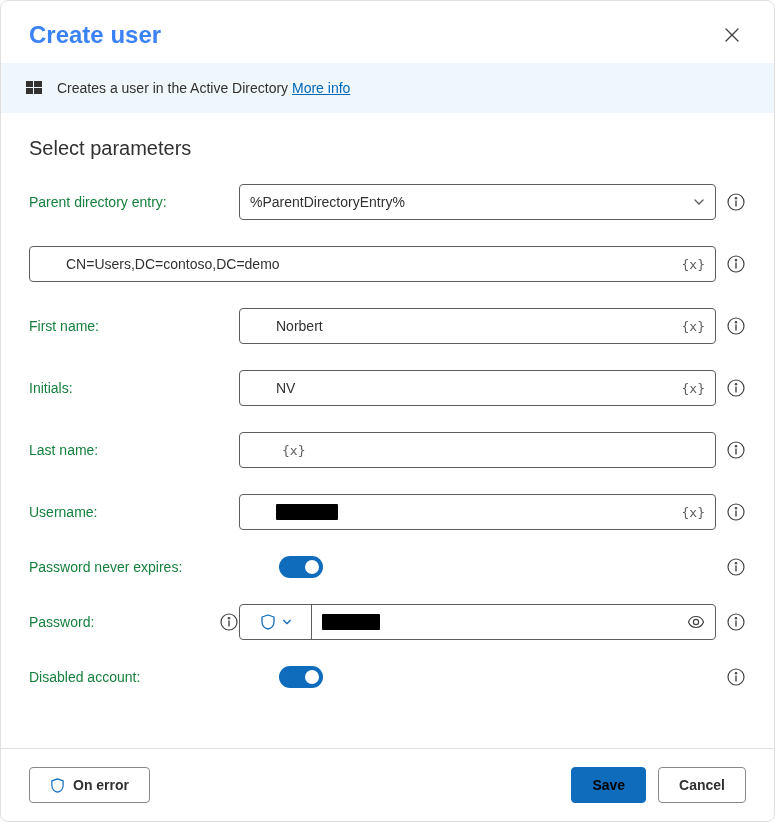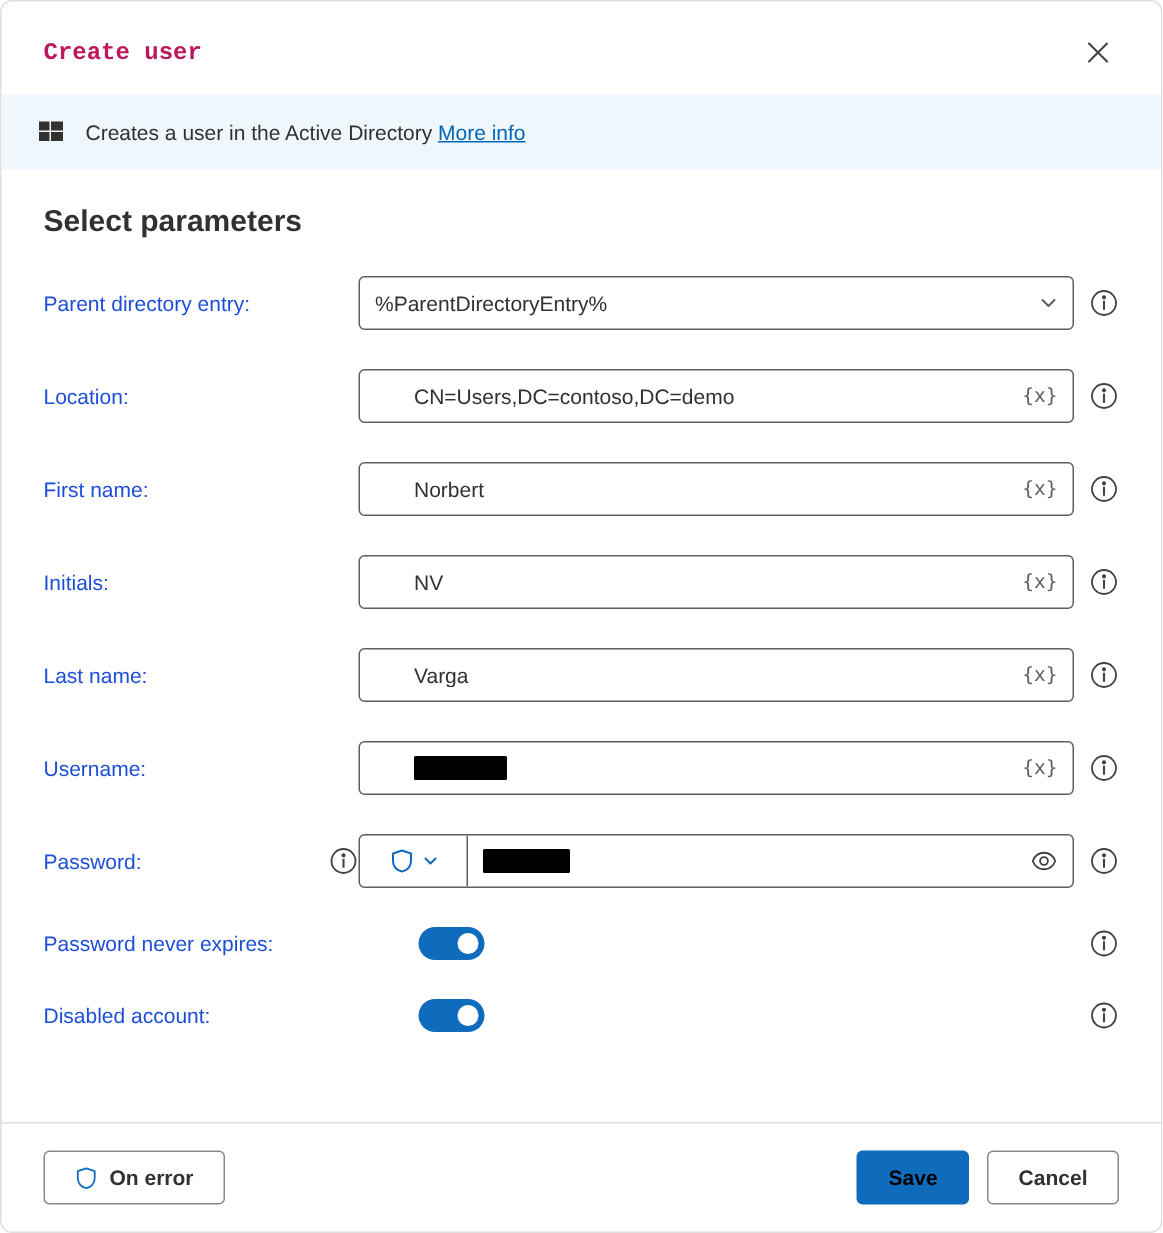--- a/index.html
+++ b/index.html
@@ -20,24 +20,23 @@
       flex-direction: column;
       overflow: hidden;
     }
     .header {
       display: flex;
       align-items: center;
       justify-content: space-between;
       padding: 20px 28px 14px 28px;
     }
     .header-title {
-      font-size: 16px;
+      font-size: 24px;
       font-weight: 600;
-      color: #be185d;
-      font-family: Liberation Mono, monospace;
+      color: #3b82f6;
     }
     .close-btn {
       width: 28px;
       height: 28px;
       display: flex;
       align-items: center;
       justify-content: center;
       cursor: pointer;
       color: #424242;
     }
@@ -56,33 +55,33 @@
       text-decoration: underline;
       cursor: pointer;
     }
     .content {
       flex: 1;
       padding: 24px 28px 10px 28px;
       overflow-y: auto;
     }
     .section-title {
       font-size: 20px;
-      font-weight: 700;
+      font-weight: 400;
       color: #323130;
       margin-bottom: 24px;
     }
     .field-row {
       display: flex;
       align-items: center;
       margin-bottom: 26px;
     }
     .field-label {
       width: 210px;
       font-size: 14px;
-      color: #1d4ed8;
+      color: #15803d;
       display: flex;
       align-items: center;
       gap: 8px;
     }
     .field-control {
       flex: 1;
       display: flex;
       align-items: center;
       gap: 10px;
     }
@@ -253,21 +252,20 @@
           <svg width="18" height="18" viewBox="0 0 18 18">
               <circle cx="9" cy="9" r="8" stroke="#424242" stroke-width="1.2" fill="none"></circle>
               <circle cx="9" cy="5.2" r="0.9" fill="#424242"></circle>
               <rect x="8.3" y="7.5" width="1.4" height="6" fill="#424242"></rect>
             </svg>
         </div>
       </div>
     </div>
 
     <div class="field-row">
-      <div class="field-label">Location:</div>
       <div class="field-control">
         <div class="text-input">
           <input value="CN=Users,DC=contoso,DC=demo" style="">
           <span class="var-badge">{x}</span>
         </div>
         <div class="info-icon">
           <svg width="18" height="18" viewBox="0 0 18 18">
               <circle cx="9" cy="9" r="8" stroke="#424242" stroke-width="1.2" fill="none"></circle>
               <circle cx="9" cy="5.2" r="0.9" fill="#424242"></circle>
               <rect x="8.3" y="7.5" width="1.4" height="6" fill="#424242"></rect>
@@ -307,21 +305,20 @@
               <rect x="8.3" y="7.5" width="1.4" height="6" fill="#424242"></rect>
             </svg>
         </div>
       </div>
     </div>
 
     <div class="field-row">
       <div class="field-label">Last name:</div>
       <div class="field-control">
         <div class="text-input">
-          <input value="Varga" style="">
           <span class="var-badge">{x}</span>
         </div>
         <div class="info-icon">
           <svg width="18" height="18" viewBox="0 0 18 18">
               <circle cx="9" cy="9" r="8" stroke="#424242" stroke-width="1.2" fill="none"></circle>
               <circle cx="9" cy="5.2" r="0.9" fill="#424242"></circle>
               <rect x="8.3" y="7.5" width="1.4" height="6" fill="#424242"></rect>
             </svg>
         </div>
       </div>
@@ -329,20 +326,35 @@
 
     <div class="field-row">
       <div class="field-label">Username:</div>
       <div class="field-control">
         <div class="text-input">
           <span style="flex:1; display:flex; align-items:center;">
             <span class="redact" style="width:62px;"></span>
           </span>
           <span class="var-badge">{x}</span>
         </div>
+        <div class="info-icon">
+          <svg width="18" height="18" viewBox="0 0 18 18">
+              <circle cx="9" cy="9" r="8" stroke="#424242" stroke-width="1.2" fill="none"></circle>
+              <circle cx="9" cy="5.2" r="0.9" fill="#424242"></circle>
+              <rect x="8.3" y="7.5" width="1.4" height="6" fill="#424242"></rect>
+            </svg>
+        </div>
+      </div>
+    </div>
+
+    <div class="field-row toggle-row">
+      <div class="field-label" style="width:250px;">Password never expires:</div>
+      <div class="field-control">
+        <div class="toggle"></div>
+        <span style="flex:1"></span>
         <div class="info-icon">
           <svg width="18" height="18" viewBox="0 0 18 18">
               <circle cx="9" cy="9" r="8" stroke="#424242" stroke-width="1.2" fill="none"></circle>
               <circle cx="9" cy="5.2" r="0.9" fill="#424242"></circle>
               <rect x="8.3" y="7.5" width="1.4" height="6" fill="#424242"></rect>
             </svg>
         </div>
       </div>
     </div>
 
@@ -382,35 +394,20 @@
           <svg width="18" height="18" viewBox="0 0 18 18">
               <circle cx="9" cy="9" r="8" stroke="#424242" stroke-width="1.2" fill="none"></circle>
               <circle cx="9" cy="5.2" r="0.9" fill="#424242"></circle>
               <rect x="8.3" y="7.5" width="1.4" height="6" fill="#424242"></rect>
             </svg>
         </div>
       </div>
     </div>
 
     <div class="field-row toggle-row">
-      <div class="field-label" style="width:250px;">Password never expires:</div>
-      <div class="field-control">
-        <div class="toggle"></div>
-        <span style="flex:1"></span>
-        <div class="info-icon">
-          <svg width="18" height="18" viewBox="0 0 18 18">
-              <circle cx="9" cy="9" r="8" stroke="#424242" stroke-width="1.2" fill="none"></circle>
-              <circle cx="9" cy="5.2" r="0.9" fill="#424242"></circle>
-              <rect x="8.3" y="7.5" width="1.4" height="6" fill="#424242"></rect>
-            </svg>
-        </div>
-      </div>
-    </div>
-
-    <div class="field-row toggle-row">
       <div class="field-label" style="width:250px;">Disabled account:</div>
       <div class="field-control">
         <div class="toggle"></div>
         <span style="flex:1"></span>
         <div class="info-icon">
           <svg width="18" height="18" viewBox="0 0 18 18">
               <circle cx="9" cy="9" r="8" stroke="#424242" stroke-width="1.2" fill="none"></circle>
               <circle cx="9" cy="5.2" r="0.9" fill="#424242"></circle>
               <rect x="8.3" y="7.5" width="1.4" height="6" fill="#424242"></rect>
             </svg>

